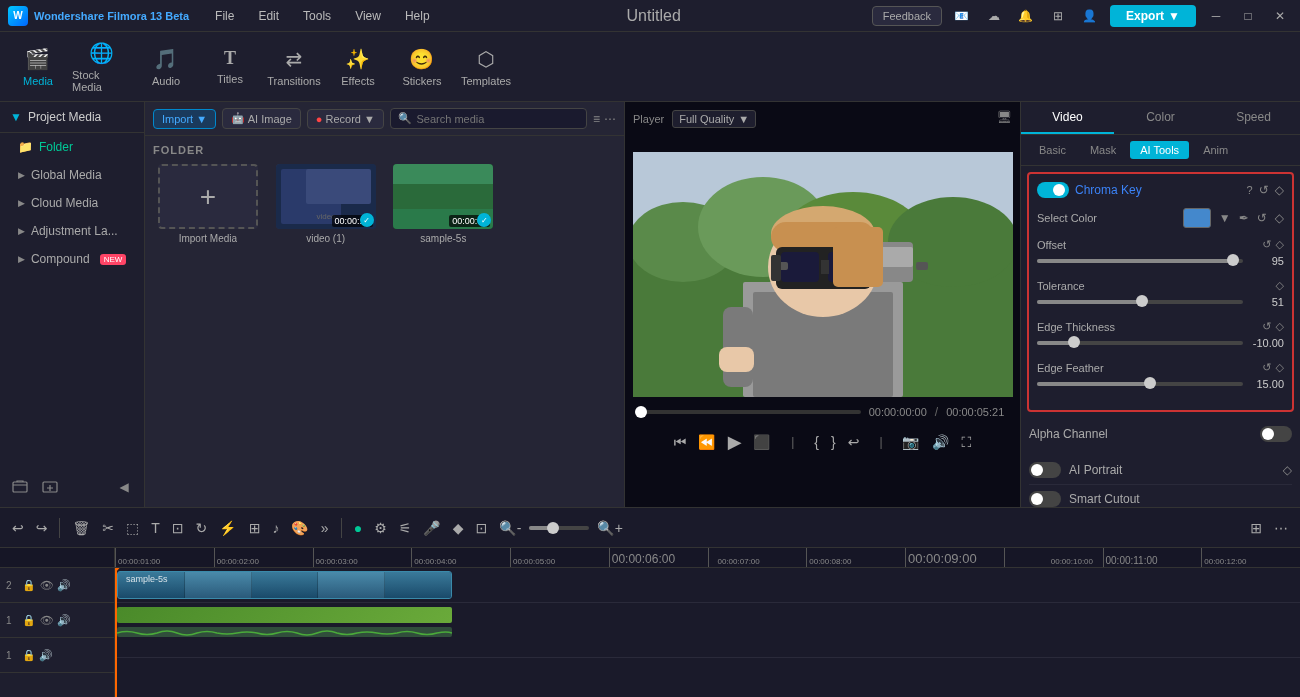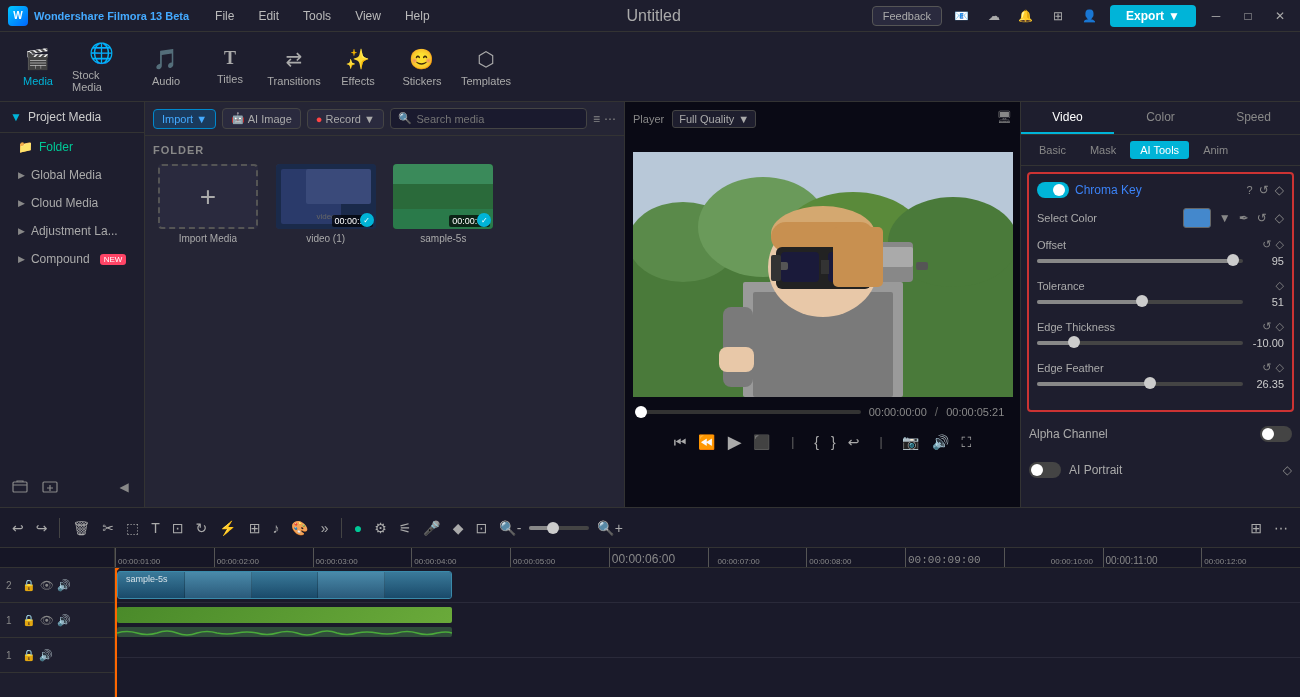--- a/index.html
+++ b/index.html
@@ -490,39 +490,45 @@
           <div style="display:flex;gap:4px;">
             <span style="cursor:pointer;color:#888;">↺</span>
             <span style="cursor:pointer;color:#888;">◇</span>
           </div>
         </div>
         <div class="param-slider-row">
           <div class="param-slider">
             <div class="param-slider-fill" style="width:55%;"></div>
             <div class="param-slider-thumb" style="left:55%;"></div>
           </div>
-          <span class="param-value">26.35</span>
+          <span class="param-value">15.00</span>
         </div>
       </div>
     </div>
 
     <div class="alpha-row">
       <span class="alpha-label">Alpha Channel</span>
       <div class="feature-toggle">
         <div class="feature-toggle-dot"></div>
       </div>
     </div>
 
     <div class="feature-section">
       <div class="feature-row">
         <div class="feature-toggle">
           <div class="feature-toggle-dot"></div>
         </div>
         <span class="feature-label">AI Portrait</span>
         <span class="feature-icon">◇</span>
+      </div>
+      <div class="feature-row">
+        <div class="feature-toggle">
+          <div class="feature-toggle-dot"></div>
+        </div>
+        <span class="feature-label">Smart Cutout</span>
       </div>
 
     </div>
 
   </div>
 </div>
 
 <div class="bottom-area">
 
   <div class="timeline-toolbar">
@@ -603,21 +609,21 @@
           <div style="flex:1;border-left:1px solid #555;display:flex;align-items:flex-end;padding-bottom:1px;">
               <span style="color:#888;font-size:12px;padding-left:2px;">00:00:06:00</span>
             </div>
           <div style="flex:1;border-left:1px solid #555;display:flex;align-items:flex-end;padding-bottom:1px;">
               <span style="color:#888;font-size:8px;padding-left:9px;">00:00:07:00</span>
             </div>
           <div style="flex:1;border-left:1px solid #555;display:flex;align-items:flex-end;padding-bottom:1px;">
               <span style="color:#888;font-size:8px;padding-left:2px;">00:00:08:00</span>
             </div>
           <div style="flex:1;border-left:1px solid #555;display:flex;align-items:flex-end;padding-bottom:1px;">
-              <span style="color:#888;font-size:11px;padding-left:2px;font-family:Liberation Mono, monospace;">00:00:09:00</span>
+              <span style="color:#888;font-size:13px;padding-left:2px;">00:00:09:00</span>
             </div>
           <div style="flex:1;border-left:1px solid #555;display:flex;align-items:flex-end;padding-bottom:1px;">
               <span style="color:#888;font-size:8px;padding-left:2px;margin-left:44px;">00:00:10:00</span>
             </div>
           <div style="flex:1;border-left:1px solid #555;display:flex;align-items:flex-end;padding-bottom:1px;">
               <span style="color:#888;font-size:10px;padding-left:2px;">00:00:11:00</span>
             </div>
           <div style="flex:1;border-left:1px solid #555;display:flex;align-items:flex-end;padding-bottom:1px;">
               <span style="color:#888;font-size:8px;padding-left:2px;">00:00:12:00</span>
             </div>

